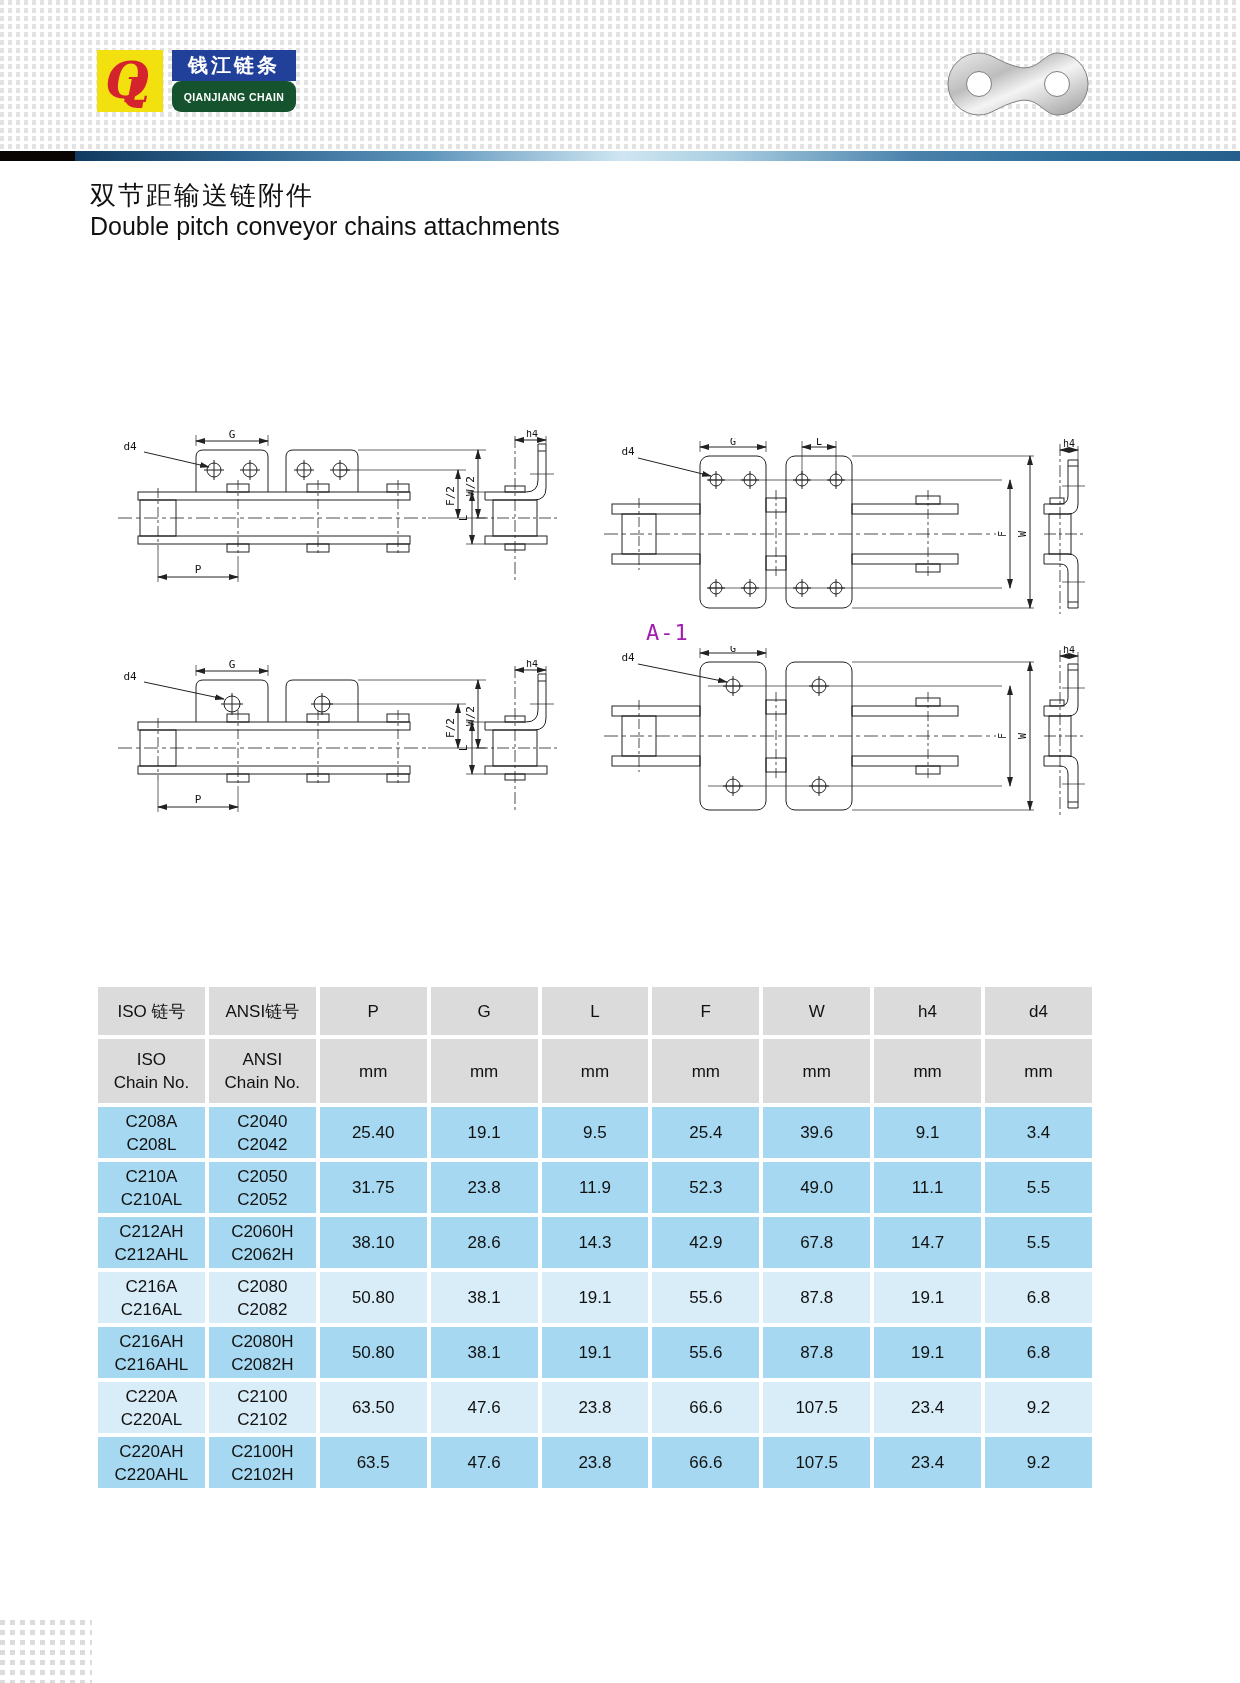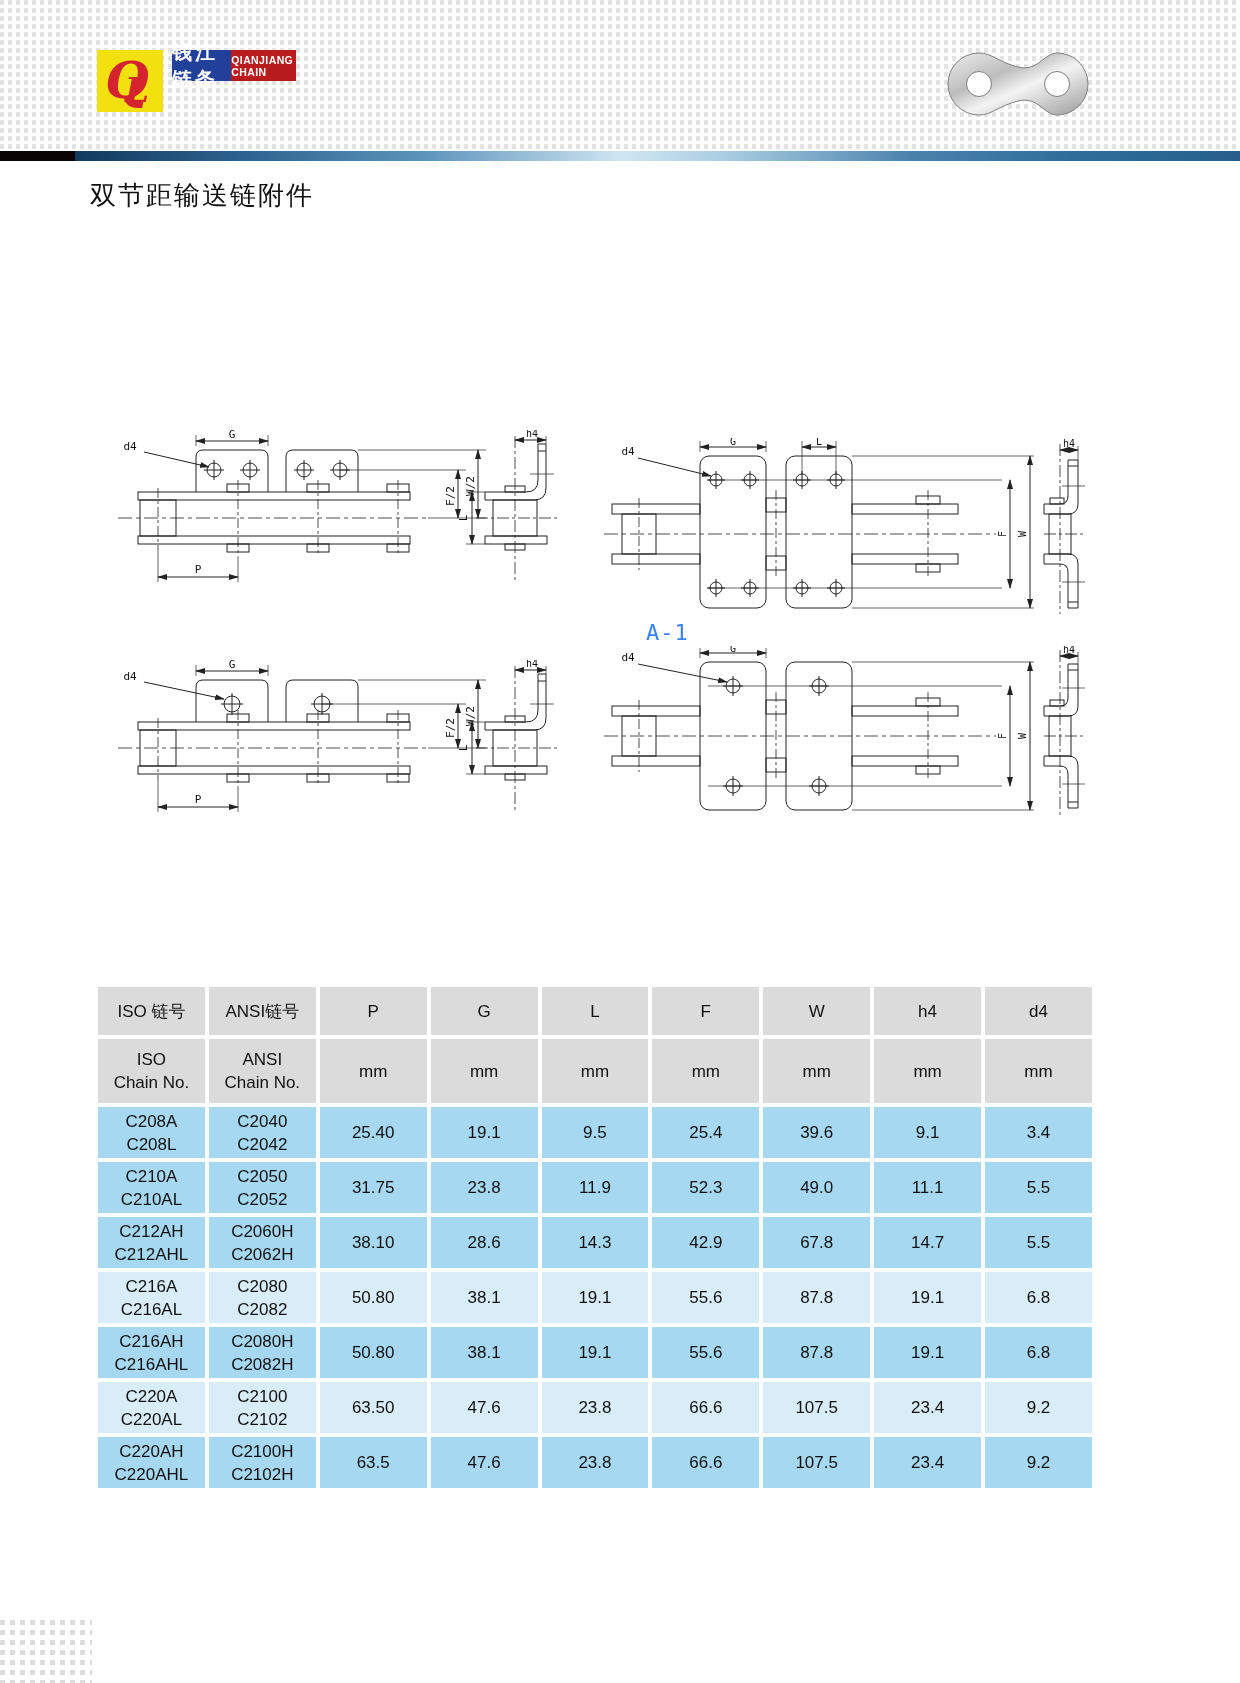--- a/index.html
+++ b/index.html
@@ -22,38 +22,38 @@
   
   #divider{position:absolute;left:0;top:151px;width:1240px;height:10px;display:flex;}
   #divider .black{width:75px;height:10px;background:#0a0503;}
   #divider .grad{flex:1;height:10px;
      background:linear-gradient(90deg,#123a5f 0%,#2c618d 14%,#5d94bb 30%,#cfe6f2 47%,
                 #a8cde1 56%,#4a81ab 72%,#2e6d9a 86%,#275f8c 100%);}
 
   
   #logo{position:absolute;left:97px;top:50px;width:200px;height:62px;display:flex;}
   #logo .mono{width:66px;height:62px;background:#f2e10e;position:relative;flex:none;}
-  #logo .txt{margin-left:9px;width:124px;display:flex;flex-direction:row;flex:none;}
+  #logo .txt{margin-left:9px;width:124px;display:flex;flex-direction:column;flex:none;}
   #logo .cn{height:31px;background:#20409a;color:#fff;font-weight:bold;font-size:20px;
             letter-spacing:3px;display:flex;align-items:center;justify-content:center;}
-  #logo .en{height:31px;background:#b91c1c;color:#fff;font-weight:bold;font-size:10.5px;
-            letter-spacing:.4px;display:flex;align-items:center;justify-content:center;}
+  #logo .en{height:31px;background:#14532d;color:#fff;font-weight:bold;font-size:10.5px;
+            letter-spacing:.4px;display:flex;align-items:center;justify-content:center;border-radius:9px;}
 
   #chainlink{position:absolute;left:943px;top:50px;}
 
   
   #title-zh{position:absolute;left:90px;top:178px;font-size:26px;font-weight:500;letter-spacing:2px;}
   #title-en{position:absolute;left:90px;top:212px;font-size:25px;font-weight:400;}
 
   
   .drw{position:absolute;}
   .drw .lbl{font-family:"DejaVu Sans Mono",monospace;font-size:11px;fill:#111;}
   .drw .lbl-s{font-family:"DejaVu Sans Mono",monospace;font-size:10px;fill:#111;}
   #section-label{position:absolute;left:646px;top:620px;font-family:"DejaVu Sans Mono",monospace;
-                 font-size:22px;color:#3b82f6;letter-spacing:1px;}
+                 font-size:22px;color:#a21caf;letter-spacing:1px;}
 
   
   #spec-table{position:absolute;left:94px;top:983px;width:1002px;
               border-collapse:separate;border-spacing:4px;table-layout:fixed;}
   #spec-table th,#spec-table td{text-align:center;vertical-align:middle;padding:0;
               font-size:17px;font-weight:400;line-height:23px;}
   #spec-table thead th{background:var(--header-gray,#dbdbdb);}
   #spec-table thead tr.h1 th{height:48px;}
   #spec-table thead tr.h2 th{height:64px;}
   #spec-table tbody td{height:51px;}
@@ -95,20 +95,21 @@
     <circle cx="36" cy="34" r="12.5" fill="#ffffff" stroke="#7d7d7d"></circle>
     <circle cx="114" cy="34" r="12.5" fill="#ffffff" stroke="#7d7d7d"></circle>
   </svg>
 
   <div id="divider">
     <div class="black"></div>
     <div class="grad"></div>
   </div>
 
   <div id="title-zh">双节距输送链附件</div>
+  <div id="title-en">Double pitch conveyor chains attachments</div>
 
   <svg class="drw" style="left:110px;top:430px" width="450" height="160" viewBox="0 0 450 160">
     <defs>
       <marker id="arA" viewBox="0 0 10 6" refX="9" refY="3" markerWidth="10" markerHeight="6" orient="auto-start-reverse">
           <path d="M0,0L10,3L0,6Z" fill="#222"></path>
         </marker>
       <g id="hA" stroke="#222" fill="none">
           <circle r="7"></circle>
           <path d="M-10,0H10M0,-10V10"></path>
         </g>

